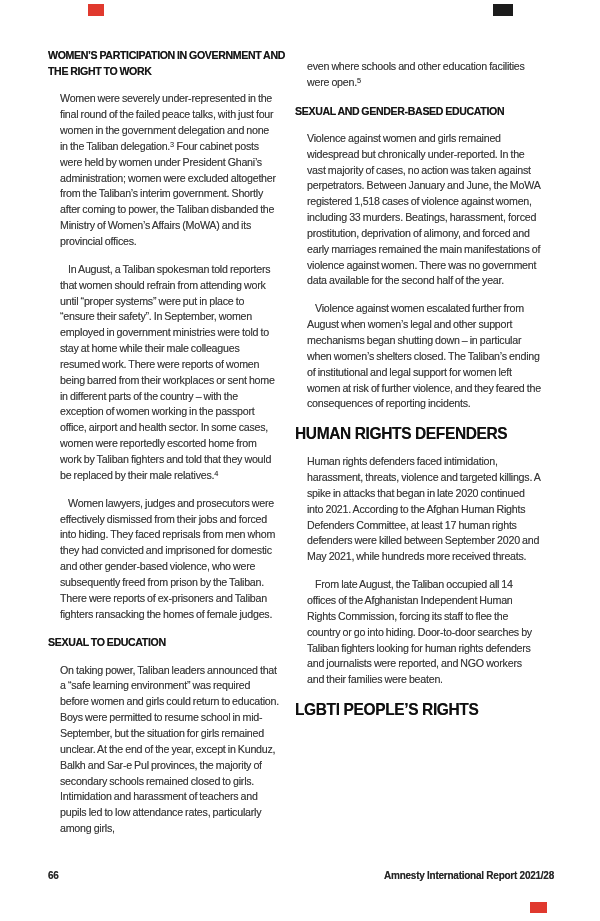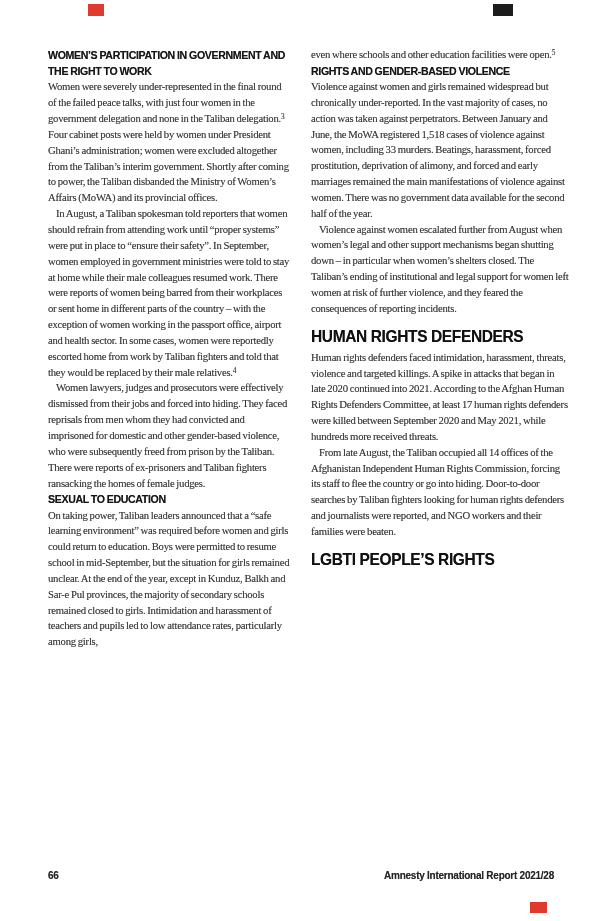--- a/index.html
+++ b/index.html
@@ -13,34 +13,33 @@
   }
   .mark { position: absolute; }
   .mark-tl { left: 88px; top: 4px; width: 16px; height: 12px; background: #e0392e; }
   .mark-tr { left: 493px; top: 4px; width: 20px; height: 12px; background: #1c1c1c; }
   .mark-br { left: 530px; top: 902px; width: 17px; height: 11px; background: #e0392e; }
   .columns {
     position: absolute;
     top: 47px;
     left: 48px;
     display: flex;
-    gap: 20px;
+    gap: 4px;
   }
   .col { text-align: left; }
   .col-left  { width: 243px; }
   .col-right { width: 258px; }
   p {
-    margin: 0;
+    margin: 12px;
     font-size: 10.7px;
     line-height: 15.85px;
     letter-spacing: -0.25px;
     word-spacing: -0.5px;
     color: #3a3a3a;
     text-shadow: 0 0 0.5px rgba(70,70,70,0.55);
-    font-family: Liberation Serif, serif;
   }
   .indent { text-indent: 8px; }
   .subhead {
     margin: 0;
     font-size: 10.6px;
     line-height: 16.2px;
     font-weight: bold;
     color: #161616;
     letter-spacing: -0.35px;
     word-spacing: -0.5px;
@@ -94,21 +93,21 @@
       <h3 class="subhead">WOMEN’S PARTICIPATION IN GOVERNMENT AND THE RIGHT TO WORK</h3>
       <p><span>Women were severely under-represented in the final round of the failed peace talks, with just four women in the government delegation and none in the Taliban delegation.</span><sup>3</sup><span> Four cabinet posts were held by women under President Ghani’s administration; women were excluded altogether from the Taliban’s interim government. Shortly after coming to power, the Taliban disbanded the Ministry of Women’s Affairs (MoWA) and its provincial offices.</span></p>
       <p class="indent"><span>In August, a Taliban spokesman told reporters that women should refrain from attending work until “proper systems” were put in place to “ensure their safety”. In September, women employed in government ministries were told to stay at home while their male colleagues resumed work. There were reports of women being barred from their workplaces or sent home in different parts of the country – with the exception of women working in the passport office, airport and health sector. In some cases, women were reportedly escorted home from work by Taliban fighters and told that they would be replaced by their male relatives.</span><sup>4</sup></p>
       <p class="indent">Women lawyers, judges and prosecutors were effectively dismissed from their jobs and forced into hiding. They faced reprisals from men whom they had convicted and imprisoned for domestic and other gender-based violence, who were subsequently freed from prison by the Taliban. There were reports of ex-prisoners and Taliban fighters ransacking the homes of female judges.</p>
       <h4 class="subhead">SEXUAL TO EDUCATION</h4>
       <p>On taking power, Taliban leaders announced that a “safe learning environment” was required before women and girls could return to education. Boys were permitted to resume school in mid-September, but the situation for girls remained unclear. At the end of the year, except in Kunduz, Balkh and Sar-e Pul provinces, the majority of secondary schools remained closed to girls. Intimidation and harassment of teachers and pupils led to low attendance rates, particularly among girls,</p>
     </div>
 
     <div class="col col-right">
       <p><span>even where schools and other education facilities were open.</span><sup>5</sup></p>
-      <h4 class="subhead">RIGHTS AND GENDER-BASED VIOLENCE</h4>
+      <h4 class="subhead">SEXUAL AND GENDER-BASED EDUCATION</h4>
       <p>Violence against women and girls remained widespread but chronically under-reported. In the vast majority of cases, no action was taken against perpetrators. Between January and June, the MoWA registered 1,518 cases of violence against women, including 33 murders. Beatings, harassment, forced prostitution, deprivation of alimony, and forced and early marriages remained the main manifestations of violence against women. There was no government data available for the second half of the year.</p>
       <p class="indent">Violence against women escalated further from August when women’s legal and other support mechanisms began shutting down – in particular when women’s shelters closed. The Taliban’s ending of institutional and legal support for women left women at risk of further violence, and they feared the consequences of reporting incidents.</p>
       <h2 class="bighead">HUMAN RIGHTS DEFENDERS</h2>
       <p>Human rights defenders faced intimidation, harassment, threats, violence and targeted killings. A spike in attacks that began in late 2020 continued into 2021. According to the Afghan Human Rights Defenders Committee, at least 17 human rights defenders were killed between September 2020 and May 2021, while hundreds more received threats.</p>
       <p class="indent">From late August, the Taliban occupied all 14 offices of the Afghanistan Independent Human Rights Commission, forcing its staff to flee the country or go into hiding. Door-to-door searches by Taliban fighters looking for human rights defenders and journalists were reported, and NGO workers and their families were beaten.</p>
       <h2 class="bighead">LGBTI PEOPLE’S RIGHTS</h2>
     </div>
 
   </div>
 

